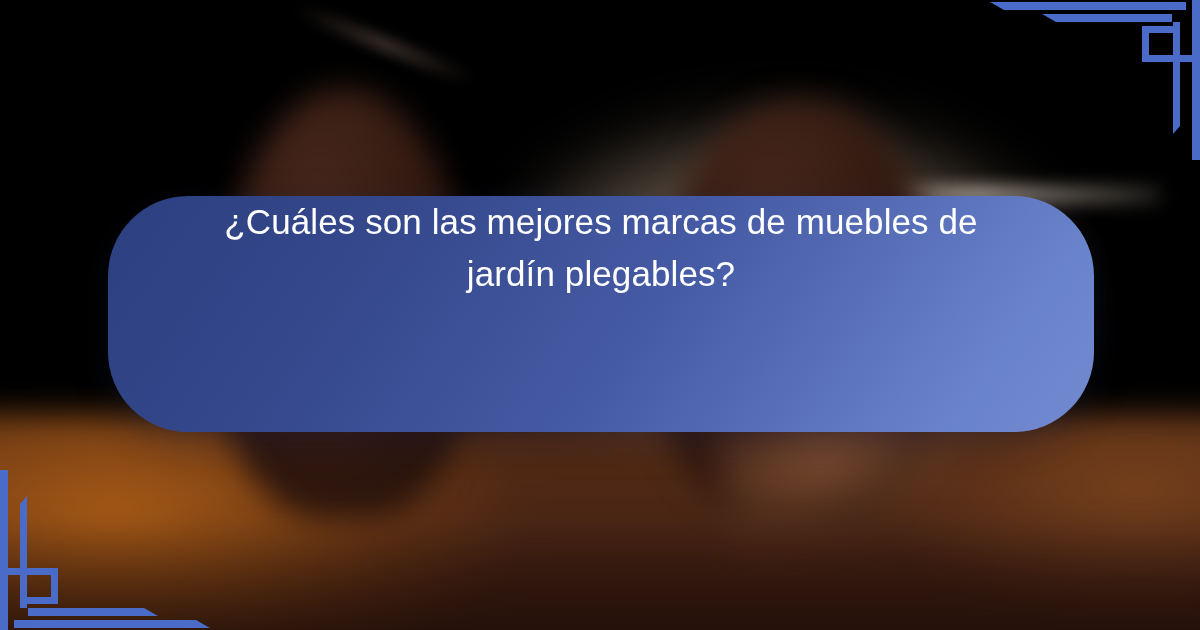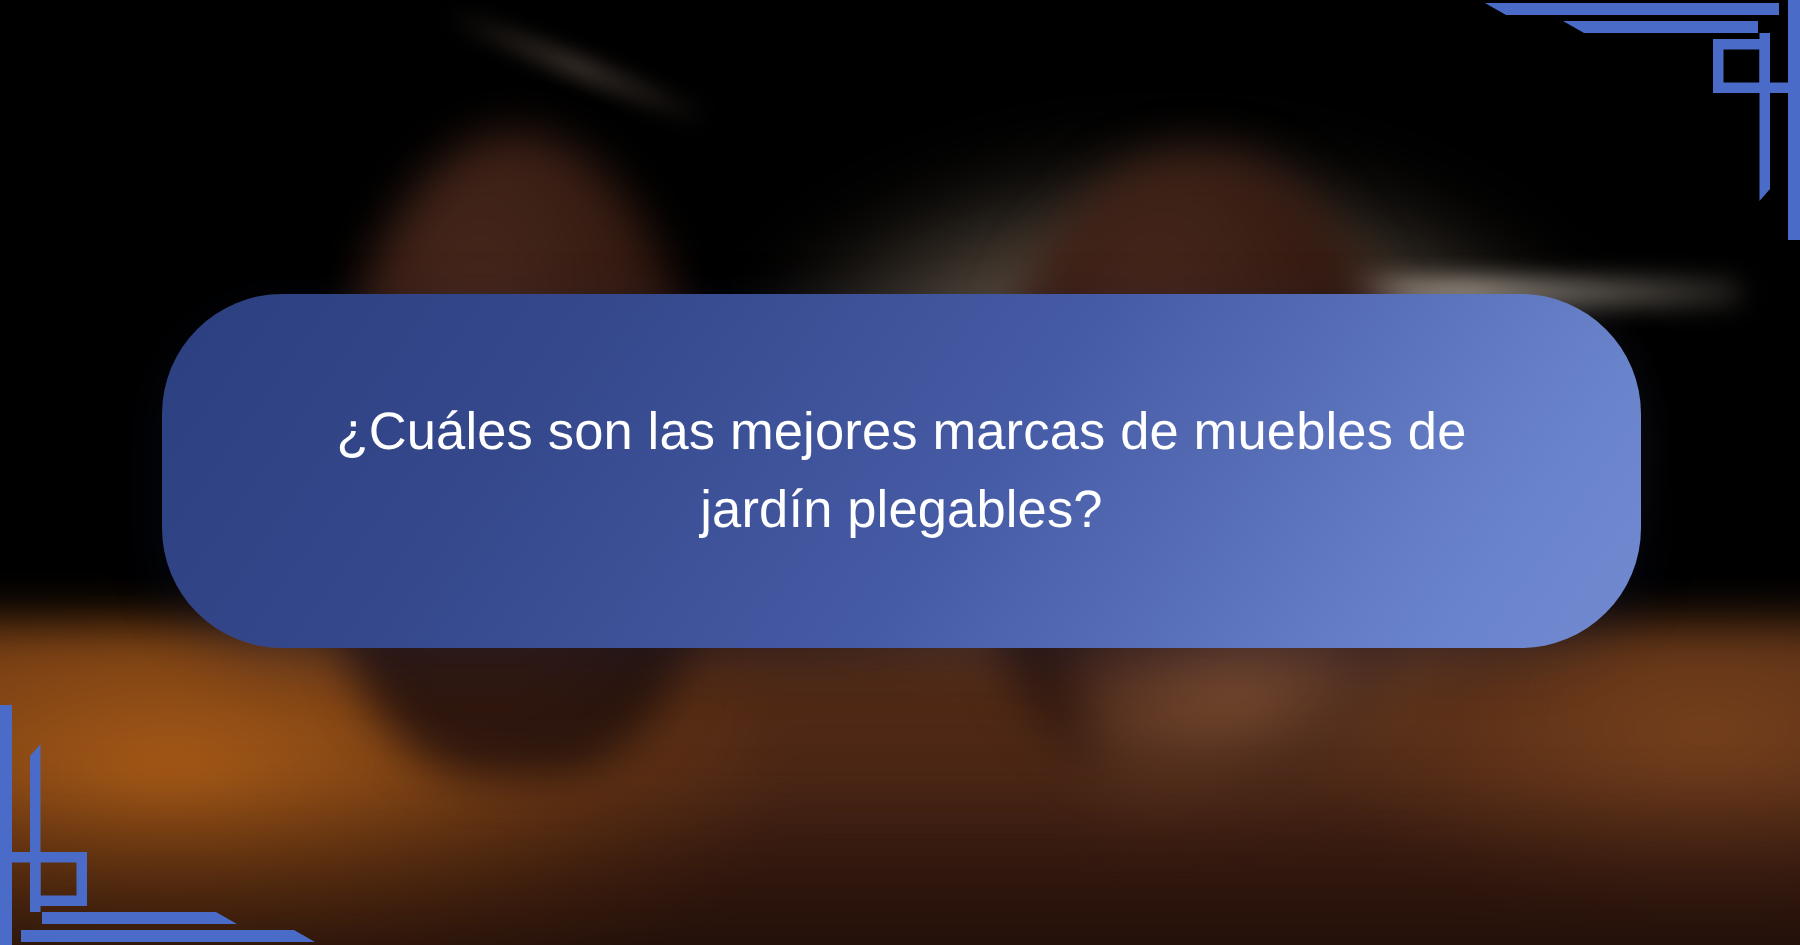--- a/index.html
+++ b/index.html
@@ -123,21 +123,21 @@
   .card {
     position: absolute;
     left: 108px;
     top: 196px;
     width: 986px;
     height: 236px;
     border-radius: 80px;
     background: linear-gradient(125deg, #2c3f7f 0%, #35488c 26%, #465ba5 55%, #6a84cc 88%, #7189cf 100%);
     box-shadow: 0 10px 36px rgba(20,28,60,0.30);
     display: flex;
-    align-items: center;
+    align-items: flex-start;
     justify-content: center;
   }
   .card-text {
     color: #ffffff;
     font-size: 35px;
     line-height: 1.48;
     font-weight: 400;
     text-align: center;
     max-width: 760px;
     letter-spacing: 0.1px;

